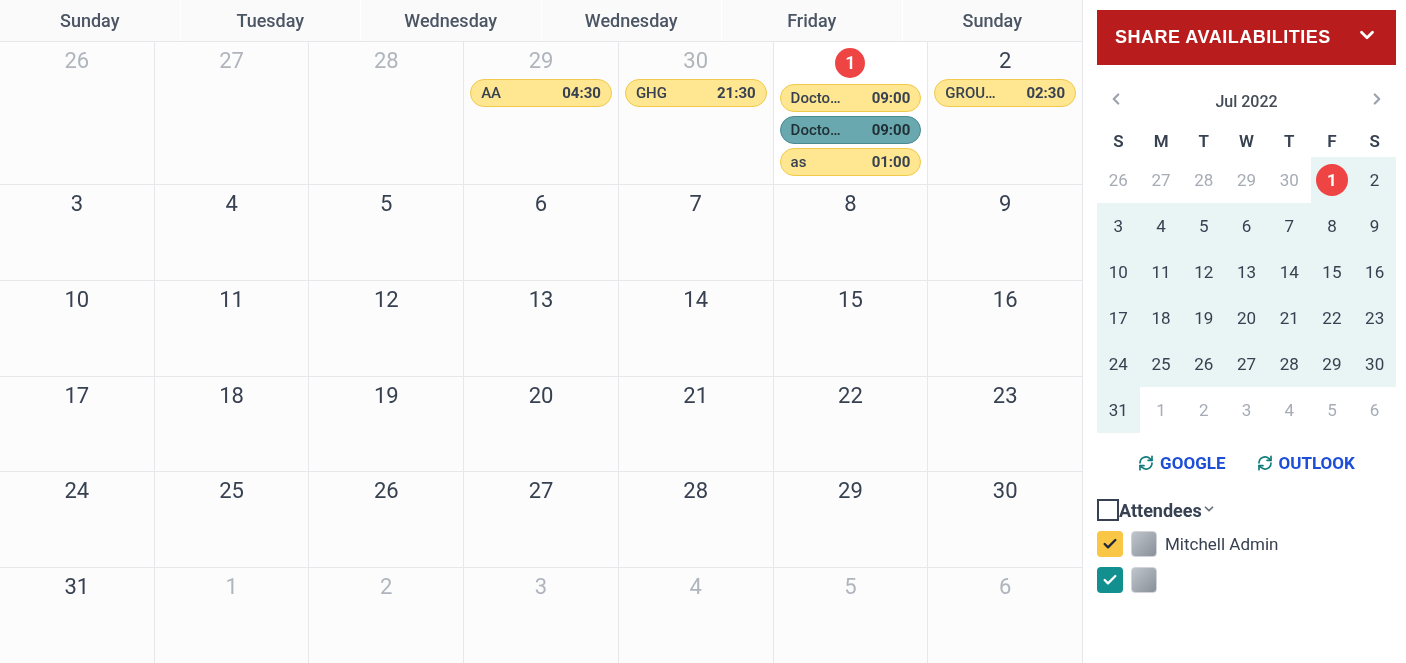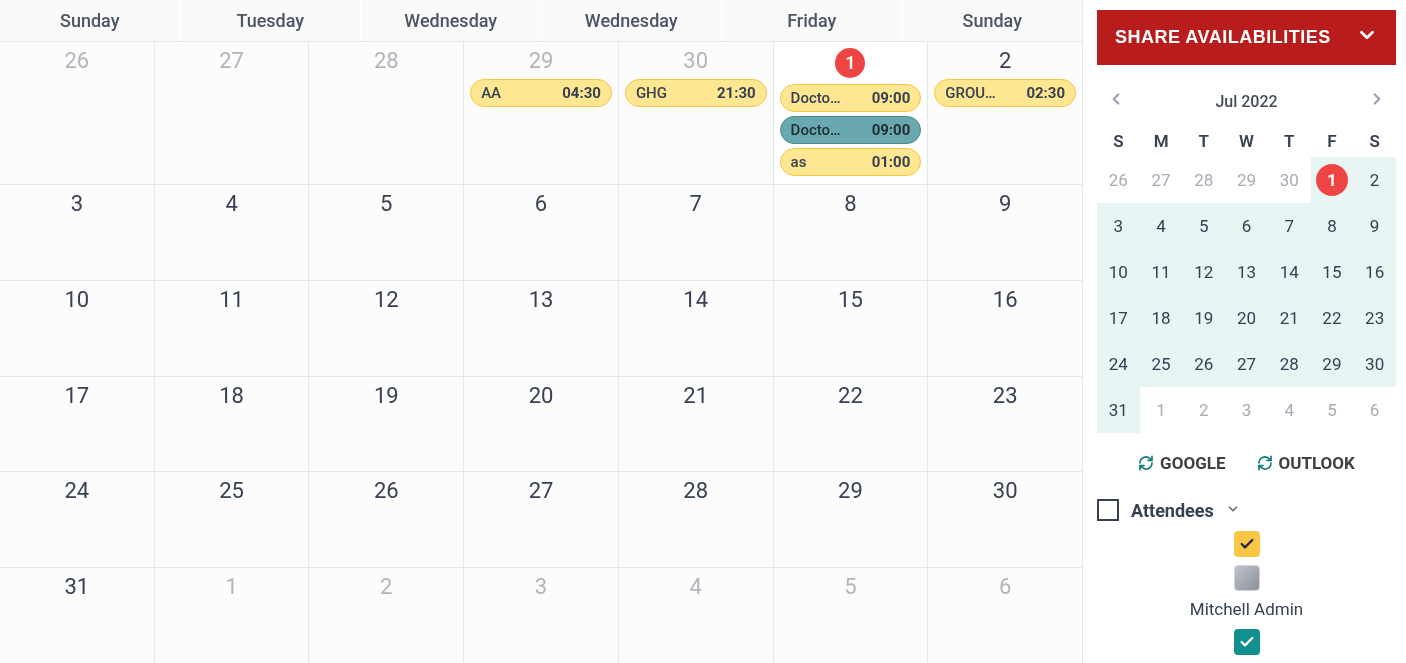--- a/index.html
+++ b/index.html
@@ -202,38 +202,38 @@
     color: #fff;
     font-weight: 700;
   }
 
   .sync-row {
     display: flex;
     justify-content: center;
     gap: 31px;
     font-size: 17px;
     font-weight: 700;
-    color: #404040;
+    color: #1d4ed8;
     margin-top: 6px;
   }
   .sync-row .sync {
     display: flex;
     align-items: center;
     gap: 6px;
     cursor: pointer;
   }
   .sync svg { width: 16px; height: 16px; }
 
   .attendees {
     margin-top: 12px;
   }
   .attendees-head {
     display: flex;
     align-items: center;
-    gap: 12px;
+    gap: 0;
     font-size: 18px;
     font-weight: 700;
     color: #374151;
     cursor: pointer;
   }
   .attendees-head .box {
     width: 22px;
     height: 22px;
     border: 2px solid #374151;
     background: #fff;
@@ -243,21 +243,20 @@
     font-size: 14px;
   }
   .attendee-item {
     display: flex;
     align-items: center;
     gap: 8px;
     margin-top: 10px;
     font-size: 17px;
     color: #374151;
     cursor: pointer;
-    flex-direction: column;
   }
   .attendee-item .cb {
     width: 26px;
     height: 26px;
     border-radius: 4px;
     display: inline-flex;
     align-items: center;
     justify-content: center;
     font-size: 18px;
     color: #1f2937;

